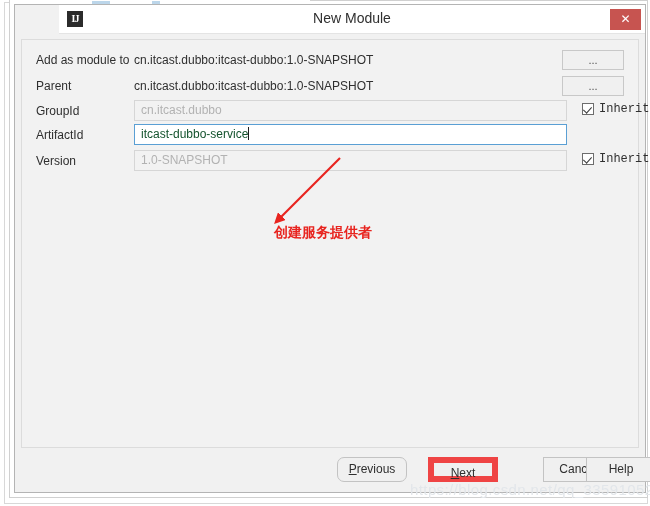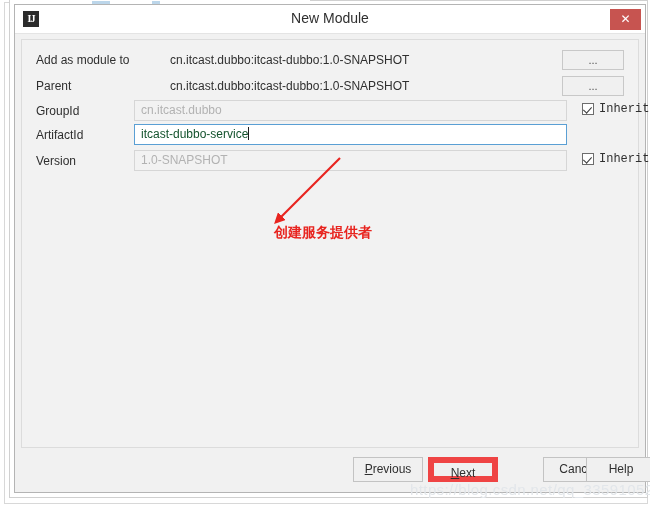--- a/index.html
+++ b/index.html
@@ -41,20 +41,21 @@
   
   #dialog {
     position: absolute;
     left: 14px;
     top: 4px;
     width: 632px;
     height: 489px;
     background: #f1f1f1;
     border: 1px solid #b4b4b4;
     box-sizing: border-box;
+    padding-left: 44px;
   }
 
   
   #titlebar {
     position: relative;
     height: 29px;
     background: #ffffff;
     border-bottom: 1px solid #e4e4e4;
     box-sizing: border-box;
   }
@@ -121,21 +122,20 @@
     font-family: "Liberation Sans", sans-serif;
   }
   .row-static {
     position: absolute;
     left: 112px;
     top: 4px;
     font-size: 12px;
     color: #2f2f2f;
     white-space: nowrap;
     font-family: "Liberation Sans", sans-serif;
-    margin-left: 36px;
   }
   .browse-btn {
     position: absolute;
     right: 14px;
     top: 1px;
     width: 62px;
     height: 20px;
     background: #f0f0f0;
     border: 1px solid #c8c8c8;
     font-size: 11px;
@@ -337,21 +337,21 @@
             <polygon points="0,0 5,2.5 0,5" fill="#e8241f"></polygon>
           </marker>
         </defs>
         <line id="ann-line" x1="318" y1="118" x2="258" y2="178" stroke="#e8241f" stroke-width="2.2" marker-end="url(#arrowhead)"></line>
       </svg>
       <div id="annotation-text">创建服务提供者</div>
 
     </div>
 
     <div id="buttonbar">
-      <button class="dlg-btn" style="left:332px;"><span></span><span class="mn">P</span><span>revious</span></button>
+      <button class="dlg-btn" style="left:316px;border-radius:7px;"><span></span><span class="mn">P</span><span>revious</span></button>
 
       <button class="dlg-btn default" style="left:407px;"><span></span><span class="mn">N</span><span>ext</span></button>
 
       <button class="dlg-btn" style="left:486px;margin-left:36px;">Cancel</button>
 
       <button class="dlg-btn" style="left:565px;">Help</button>
     </div>
 
   </div>
 

